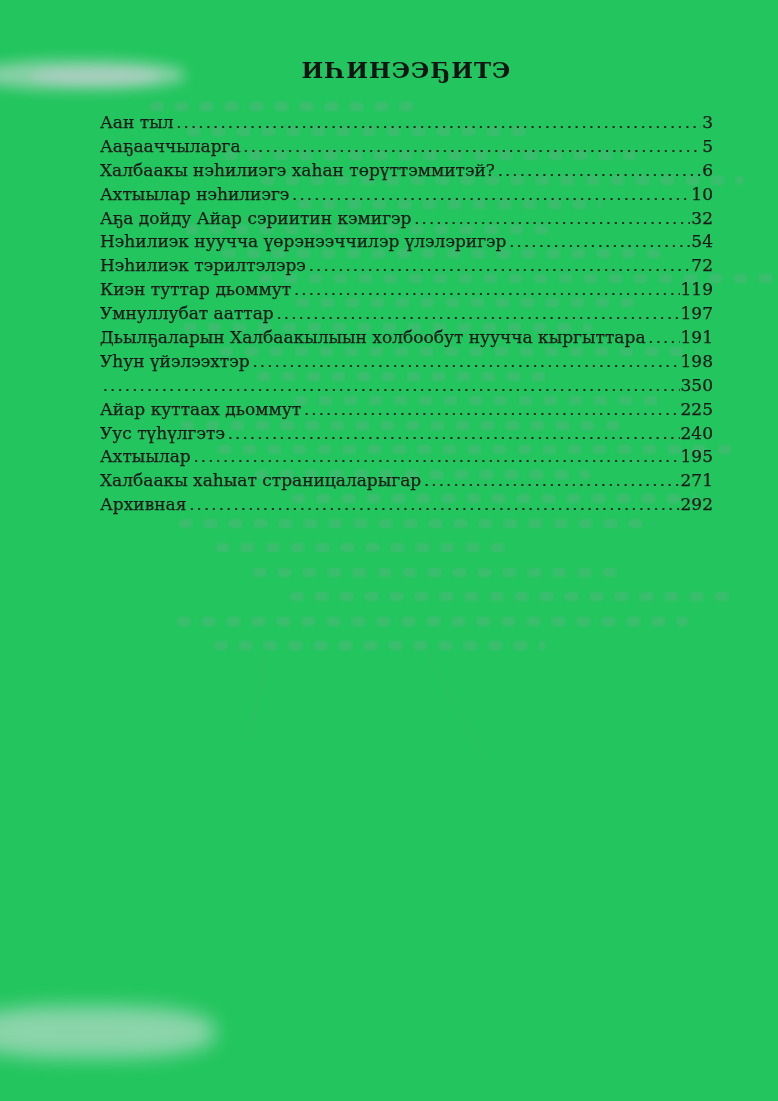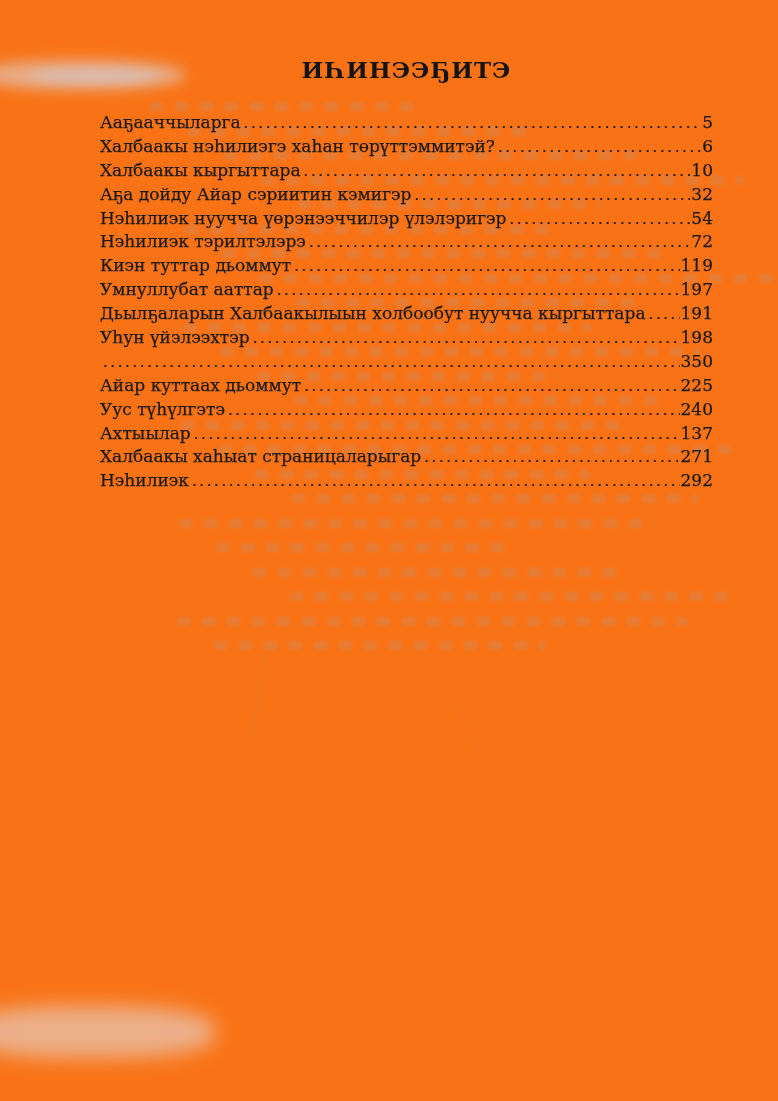--- a/index.html
+++ b/index.html
@@ -4,21 +4,21 @@
 <style>
   html, body {
     margin: 0;
     padding: 0;
     background: #ffffff;
   }
   .page {
     position: relative;
     width: 778px;
     height: 1101px;
-    background: #f97316;
+    background: #22c55e;
     overflow: hidden;
     font-family: "DejaVu Serif", "Liberation Serif", serif;
   }
 
   
   .smudge {
     position: absolute;
     pointer-events: none;
   }
   .smudge-top-a {
@@ -133,31 +133,36 @@
       <div class="bleed-stripe" style="top: 543px; left: 216px; width: 298px;"></div>
       <div class="bleed-stripe" style="top: 567.5px; left: 253px; width: 369px;"></div>
       <div class="bleed-stripe" style="top: 592px; left: 290px; width: 440px;"></div>
       <div class="bleed-stripe" style="top: 616.5px; left: 177px; width: 511px;"></div>
       <div class="bleed-stripe" style="top: 641px; left: 214px; width: 332px;"></div>
     </div>
 
   <h1 class="title">ИҺИНЭЭҔИТЭ</h1>
   <div class="toc">
       <div class="toc-row">
+        <span class="toc-label">Аан тыл</span>
+        <span class="toc-leader"></span>
+        <span class="toc-page">3</span>
+      </div>
+      <div class="toc-row">
         <span class="toc-label">Ааҕааччыларга</span>
         <span class="toc-leader"></span>
         <span class="toc-page">5</span>
       </div>
       <div class="toc-row">
         <span class="toc-label">Халбаакы нэһилиэгэ хаһан төрүттэммитэй?</span>
         <span class="toc-leader"></span>
         <span class="toc-page">6</span>
       </div>
       <div class="toc-row">
-        <span class="toc-label">Халбаакы кыргыттара</span>
+        <span class="toc-label">Ахтыылар нэһилиэгэ</span>
         <span class="toc-leader"></span>
         <span class="toc-page">10</span>
       </div>
       <div class="toc-row">
         <span class="toc-label">Аҕа дойду Айар сэриитин кэмигэр</span>
         <span class="toc-leader"></span>
         <span class="toc-page">32</span>
       </div>
       <div class="toc-row">
         <span class="toc-label">Нэһилиэк нуучча үөрэнээччилэр үлэлэригэр</span>
@@ -199,27 +204,27 @@
         <span class="toc-page">225</span>
       </div>
       <div class="toc-row">
         <span class="toc-label">Уус түһүлгэтэ</span>
         <span class="toc-leader"></span>
         <span class="toc-page">240</span>
       </div>
       <div class="toc-row">
         <span class="toc-label">Ахтыылар</span>
         <span class="toc-leader"></span>
-        <span class="toc-page">137</span>
+        <span class="toc-page">195</span>
       </div>
       <div class="toc-row">
         <span class="toc-label">Халбаакы хаһыат страницаларыгар</span>
         <span class="toc-leader"></span>
         <span class="toc-page">271</span>
       </div>
       <div class="toc-row">
-        <span class="toc-label">Нэһилиэк</span>
+        <span class="toc-label">Архивная</span>
         <span class="toc-leader"></span>
         <span class="toc-page">292</span>
       </div>
     </div>
 
 </div>
 
 </body></html>

